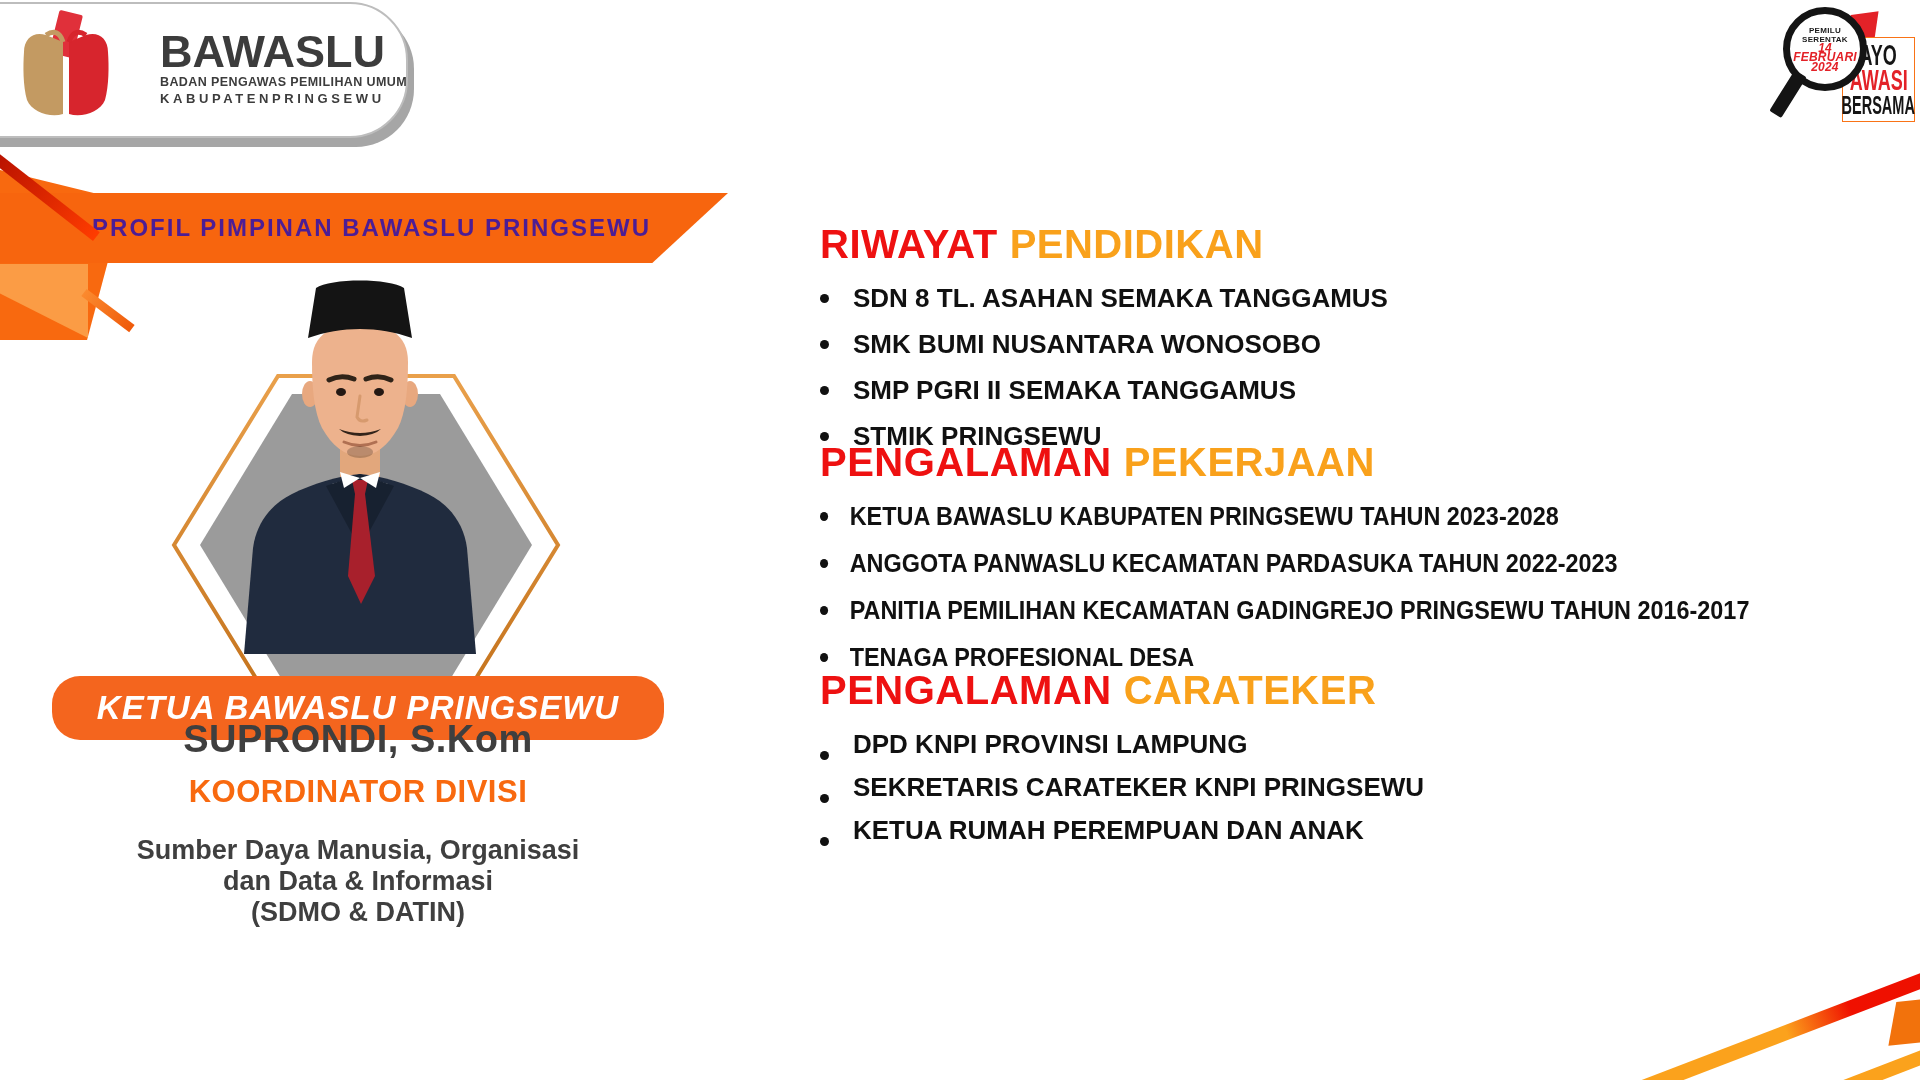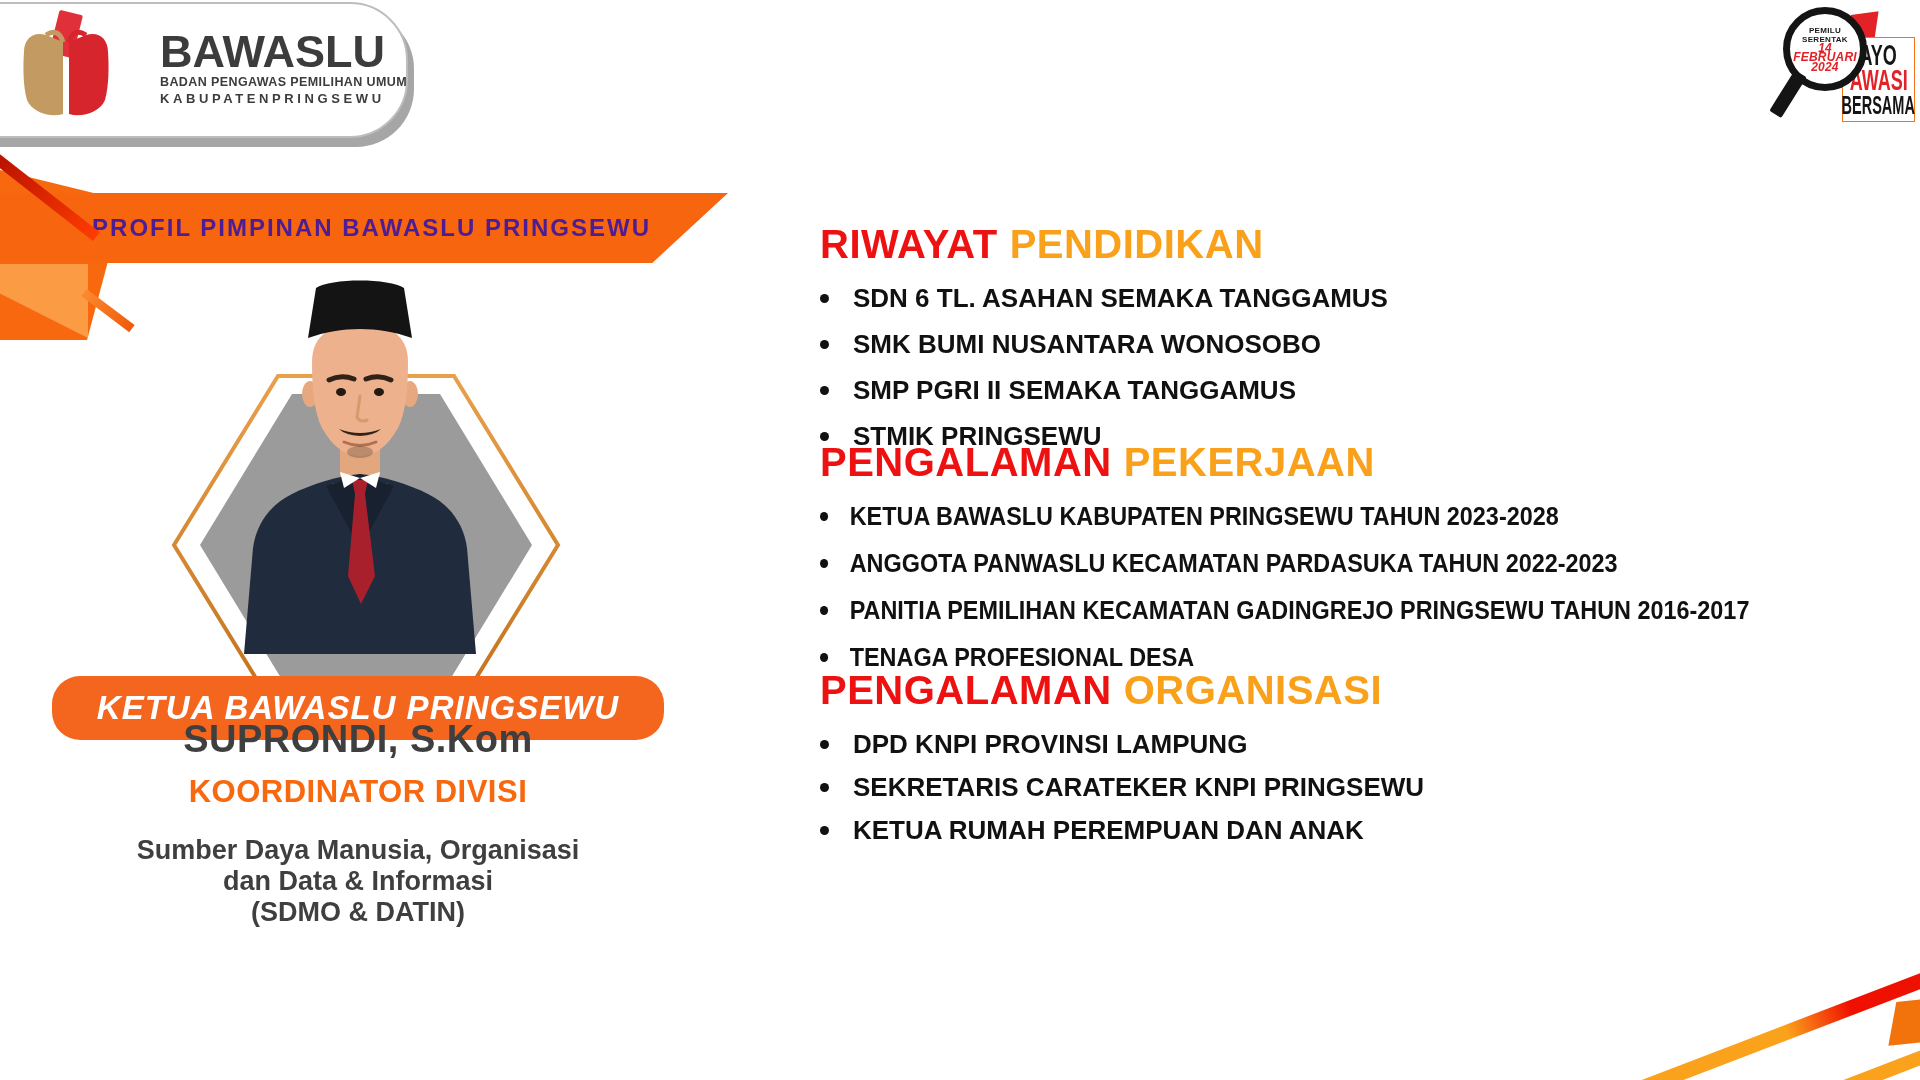--- a/index.html
+++ b/index.html
@@ -73,21 +73,21 @@
   .sec-1{top:222px;}
   .sec-2{top:440px;}
   .sec-3{top:668px;}
   .sec-title{font-size:40px;font-weight:bold;margin:0 0 16px 0;letter-spacing:.5px;white-space:nowrap;}
   .t-red{color:#ee1111;margin-right:12px;}
   .t-amber{color:#f9a11b;}
   .sec-list{list-style:none;margin:0;padding:0;}
   .sec-list li{display:flex;align-items:center;font-size:26px;font-weight:bold;color:#111;
     margin-bottom:15px;white-space:nowrap;}
   .sec-2 .sec-list li{margin-bottom:16px;transform:scaleX(.9);transform-origin:left center;}
-  .sec-3 .sec-list li{margin-bottom:12px;}
+  .sec-3 .sec-list li{margin-bottom:12px;align-items:flex-end;}
   .dot{width:9px;height:9px;border-radius:50%;background:#111;margin-right:24px;flex:none;}
 
   
   .br-stripe1{position:absolute;left:1625px;top:1014px;width:380px;height:15px;
     background:linear-gradient(90deg,#fba21c 0%,#fba21c 42%,#f01000 60%,#ec1000 100%);
     transform:rotate(-21deg);z-index:1;}
   .br-stripe2{position:absolute;left:1822px;top:1058px;width:160px;height:14px;background:#fba21c;
     transform:rotate(-21deg);z-index:1;}
   .br-para{position:absolute;left:1893px;top:999px;width:55px;height:44px;background:#f2720c;
     transform:skewX(-16deg) rotate(-6deg);z-index:1;}
@@ -199,21 +199,21 @@
       <div>dan Data &amp; Informasi</div>
       <div>(SDMO &amp; DATIN)</div>
     </div>
   </div>
 
   <div class="section sec-1">
     <h2 class="sec-title"><span class="t-red">RIWAYAT</span><span class="t-amber">PENDIDIKAN</span></h2>
     <ul class="sec-list">
       <li>
           <span class="dot"></span>
-          <span>SDN 6 TL. ASAHAN SEMAKA TANGGAMUS</span>
+          <span>SDN 8 TL. ASAHAN SEMAKA TANGGAMUS</span>
         </li>
       <li>
           <span class="dot"></span>
           <span>SMK BUMI NUSANTARA WONOSOBO</span>
         </li>
       <li>
           <span class="dot"></span>
           <span>SMP PGRI II SEMAKA TANGGAMUS</span>
         </li>
       <li>
@@ -239,21 +239,21 @@
           <span>PANITIA PEMILIHAN KECAMATAN GADINGREJO PRINGSEWU TAHUN 2016-2017</span>
         </li>
       <li>
           <span class="dot"></span>
           <span>TENAGA PROFESIONAL DESA</span>
         </li>
     </ul>
   </div>
 
   <div class="section sec-3">
-    <h2 class="sec-title"><span class="t-red">PENGALAMAN</span><span class="t-amber">ORGANISASI</span></h2>
+    <h2 class="sec-title"><span class="t-red">PENGALAMAN</span><span class="t-amber">CARATEKER</span></h2>
     <ul class="sec-list">
       <li>
           <span class="dot"></span>
           <span>DPD KNPI PROVINSI LAMPUNG</span>
         </li>
       <li>
           <span class="dot"></span>
           <span>SEKRETARIS CARATEKER KNPI PRINGSEWU</span>
         </li>
       <li>

